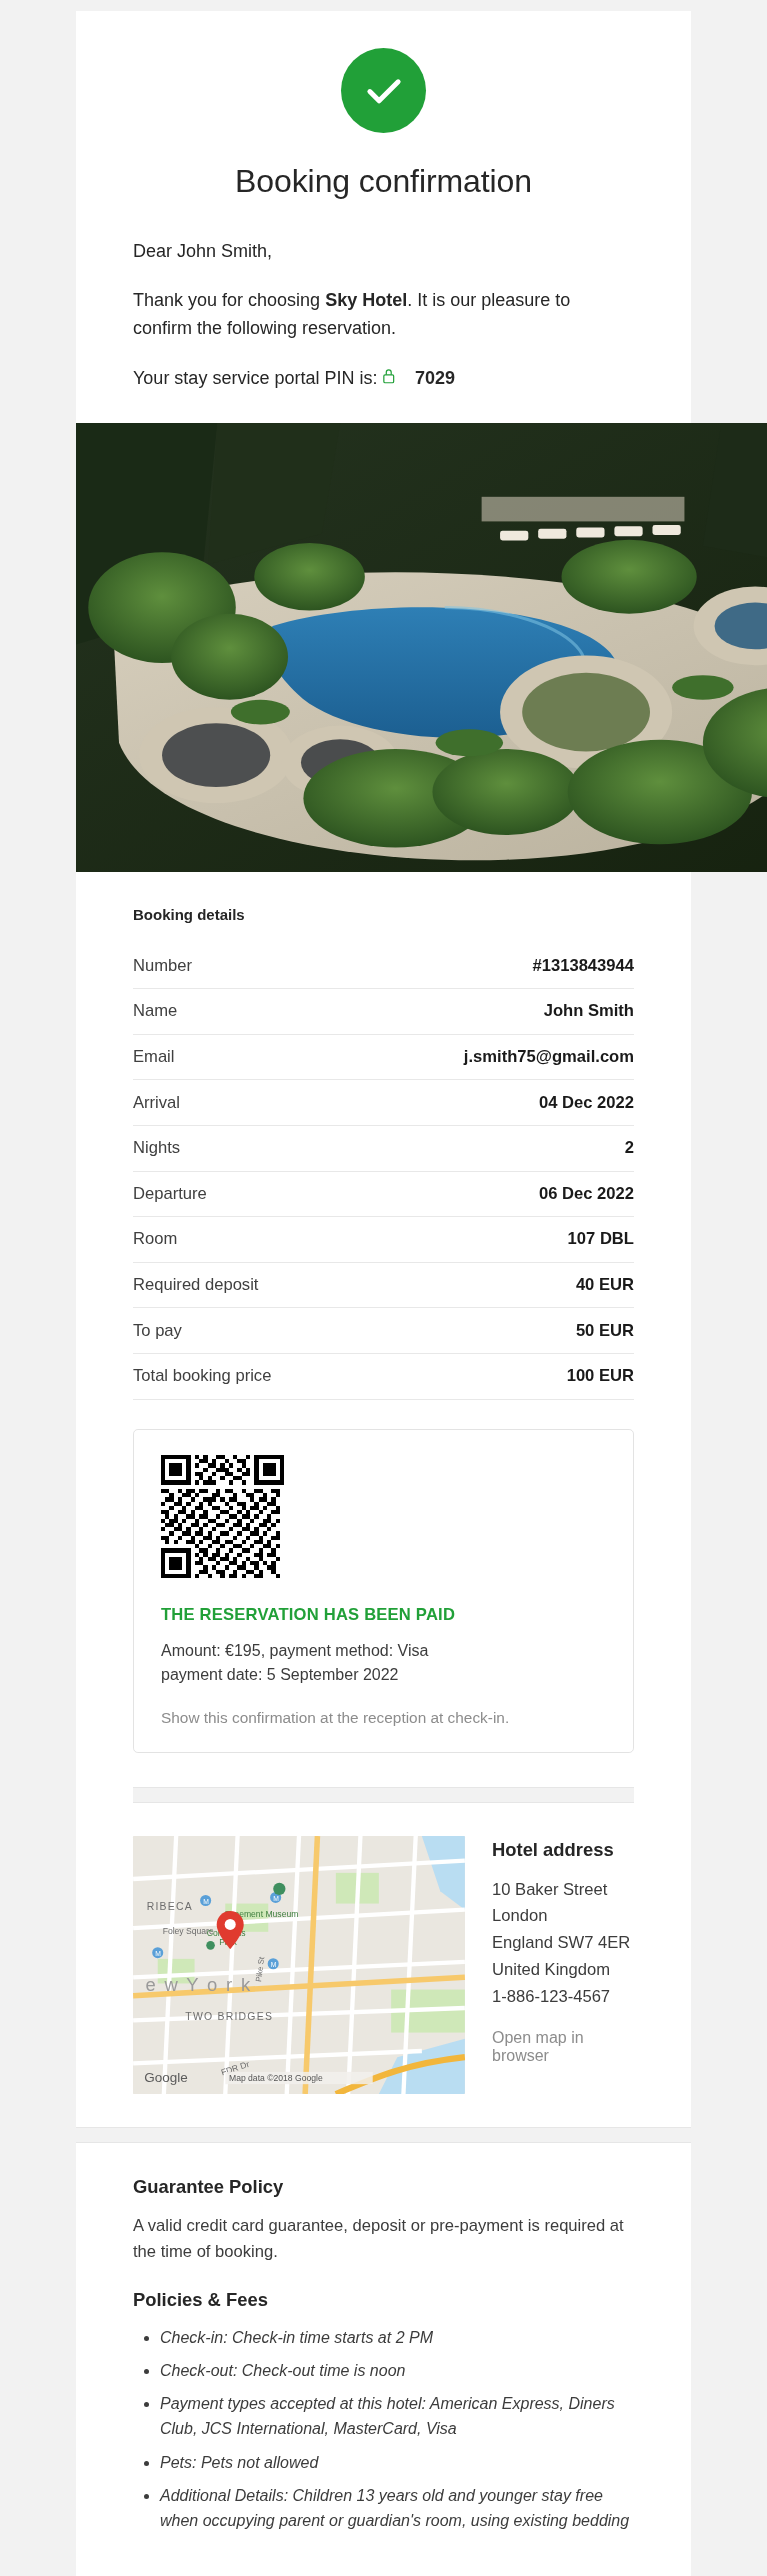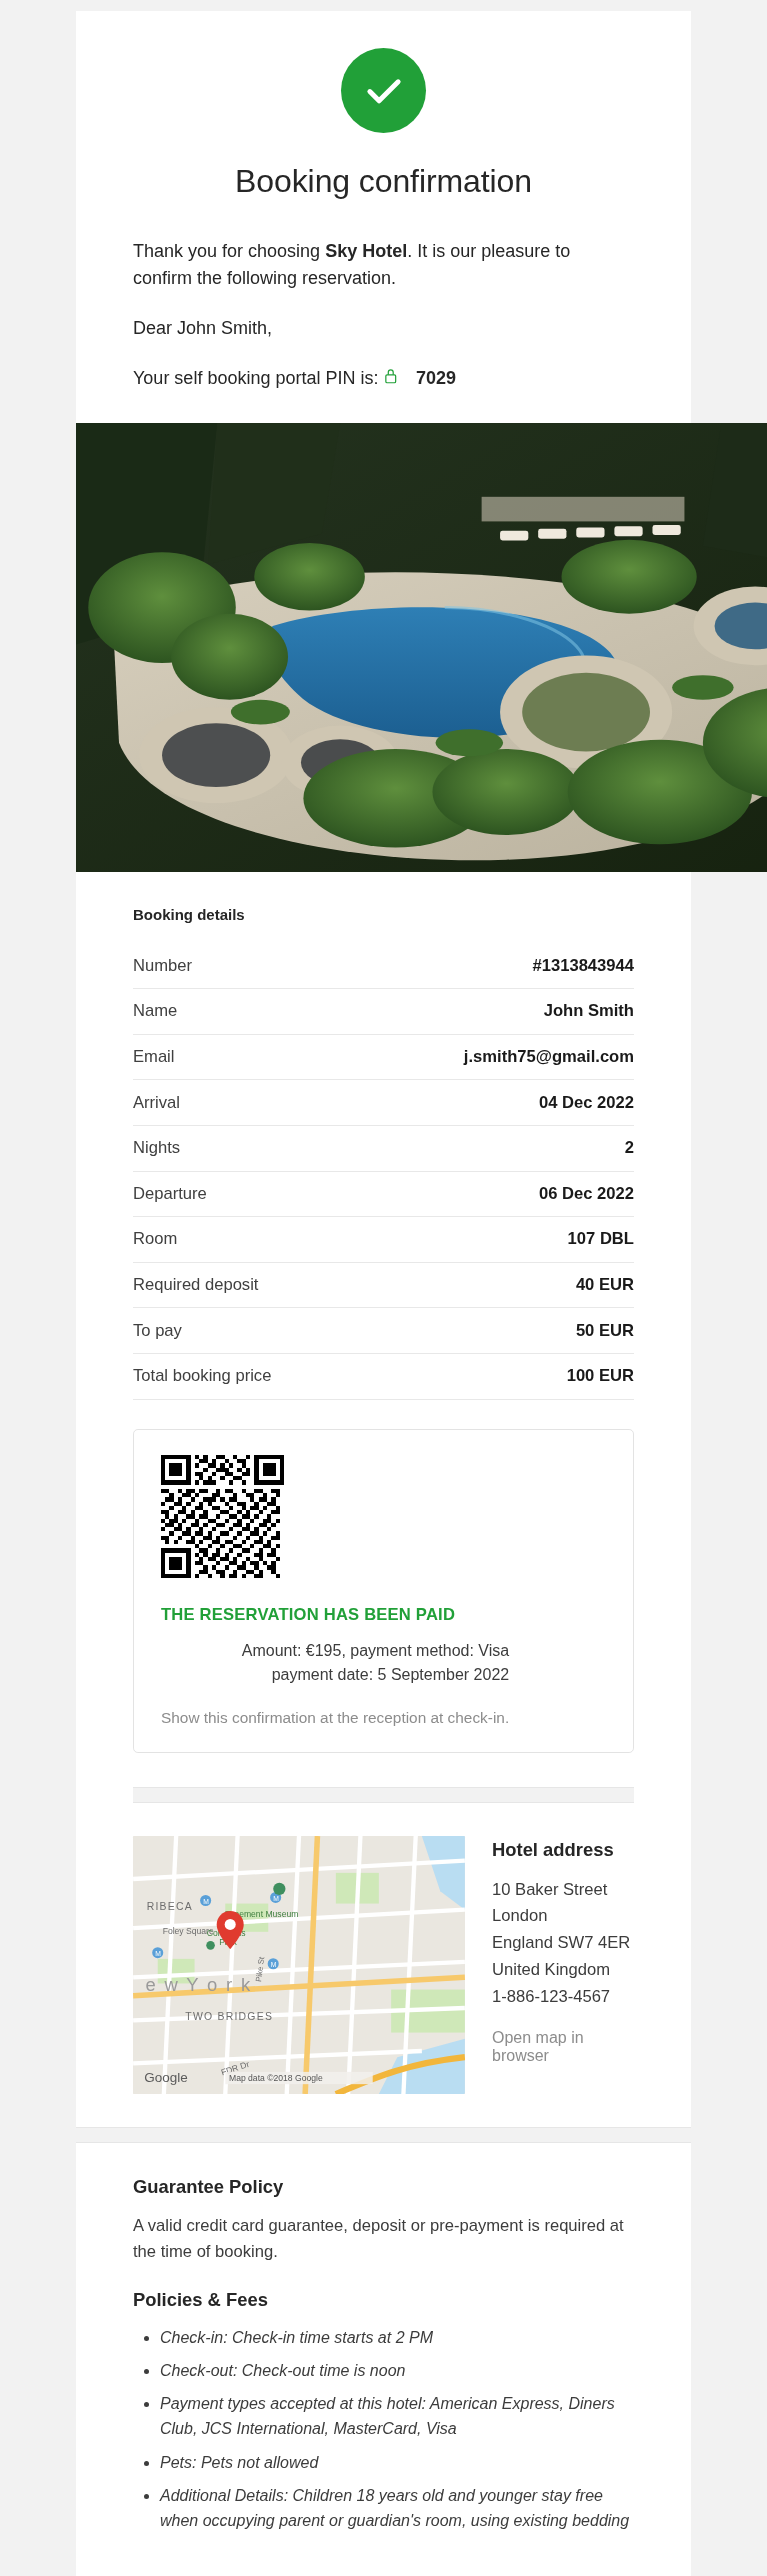--- a/index.html
+++ b/index.html
@@ -117,21 +117,20 @@
     font-weight: bold;
     font-size: 16.6px;
     letter-spacing: 0.2px;
     margin: 0 0 14.8px 0;
   }
   .paid-line {
     font-size: 16px;
     color: #3c3c3c;
     line-height: 1.5;
     margin: 0;
-    text-align: right;
   }
   .paid-note {
     font-size: 15.4px;
     color: #8c8c8c;
     margin: 22px 0 0 0;
   }
   .divider-gap {
     height: 16px;
     background: #f2f2f2;
     border-top: 0.6px solid #e6e6e6;
@@ -239,26 +238,26 @@
     <div class="header">
       <div class="check-circle">
         <svg width="48" height="48" viewBox="0 0 78 78" aria-hidden="true">
           <path d="M16 40 L31 55 L62 24" fill="none" stroke="#ffffff" stroke-width="8" stroke-linecap="round" stroke-linejoin="round"></path>
         </svg>
       </div>
       <h1 class="title">Booking confirmation</h1>
     </div>
 
     <div class="intro">
+      <p>Dear John Smith,</p>
       <p>
         <span>Thank you for choosing </span><b>Sky Hotel</b><span>. It is our pleasure to confirm the following reservation.</span>
       </p>
-      <p>Dear John Smith,</p>
       <p>
-        <span>Your self booking portal PIN is:</span>
+        <span>Your stay service portal PIN is:</span>
         <span class="pin-wrap">
           <span class="lock-icon">
             <svg width="13.5" height="16" viewBox="0 0 22 26" aria-hidden="true">
               <rect x="3" y="11" width="16" height="13" rx="2" fill="none" stroke="#21a038" stroke-width="2"></rect>
               <path d="M7 11 V7 a4 4 0 0 1 8 0 v4" fill="none" stroke="#21a038" stroke-width="2"></path>
             </svg>
           </span>
           <b class="pin-value">7029</b>
         </span>
       </p>
@@ -692,21 +691,21 @@
 
     <div class="policy">
       <h3>Guarantee Policy</h3>
       <p>A valid credit card guarantee, deposit or pre-payment is required at the time of booking.</p>
       <h3 class="second">Policies &amp; Fees</h3>
       <ul>
         <li>Check-in: Check-in time starts at 2 PM</li>
         <li>Check-out: Check-out time is noon</li>
         <li>Payment types accepted at this hotel: American Express, Diners Club, JCS International, MasterCard, Visa</li>
         <li>Pets: Pets not allowed</li>
-        <li>Additional Details: Children 18 years old and younger stay free when occupying parent or guardian's room, using existing bedding</li>
+        <li>Additional Details: Children 13 years old and younger stay free when occupying parent or guardian's room, using existing bedding</li>
       </ul>
     </div>
 
     <div class="buttons">
       <button class="btn btn-primary">Print confirmation</button>
       <button class="btn btn-secondary">Manage reservation</button>
     </div>
 
   </div>
 </div>

